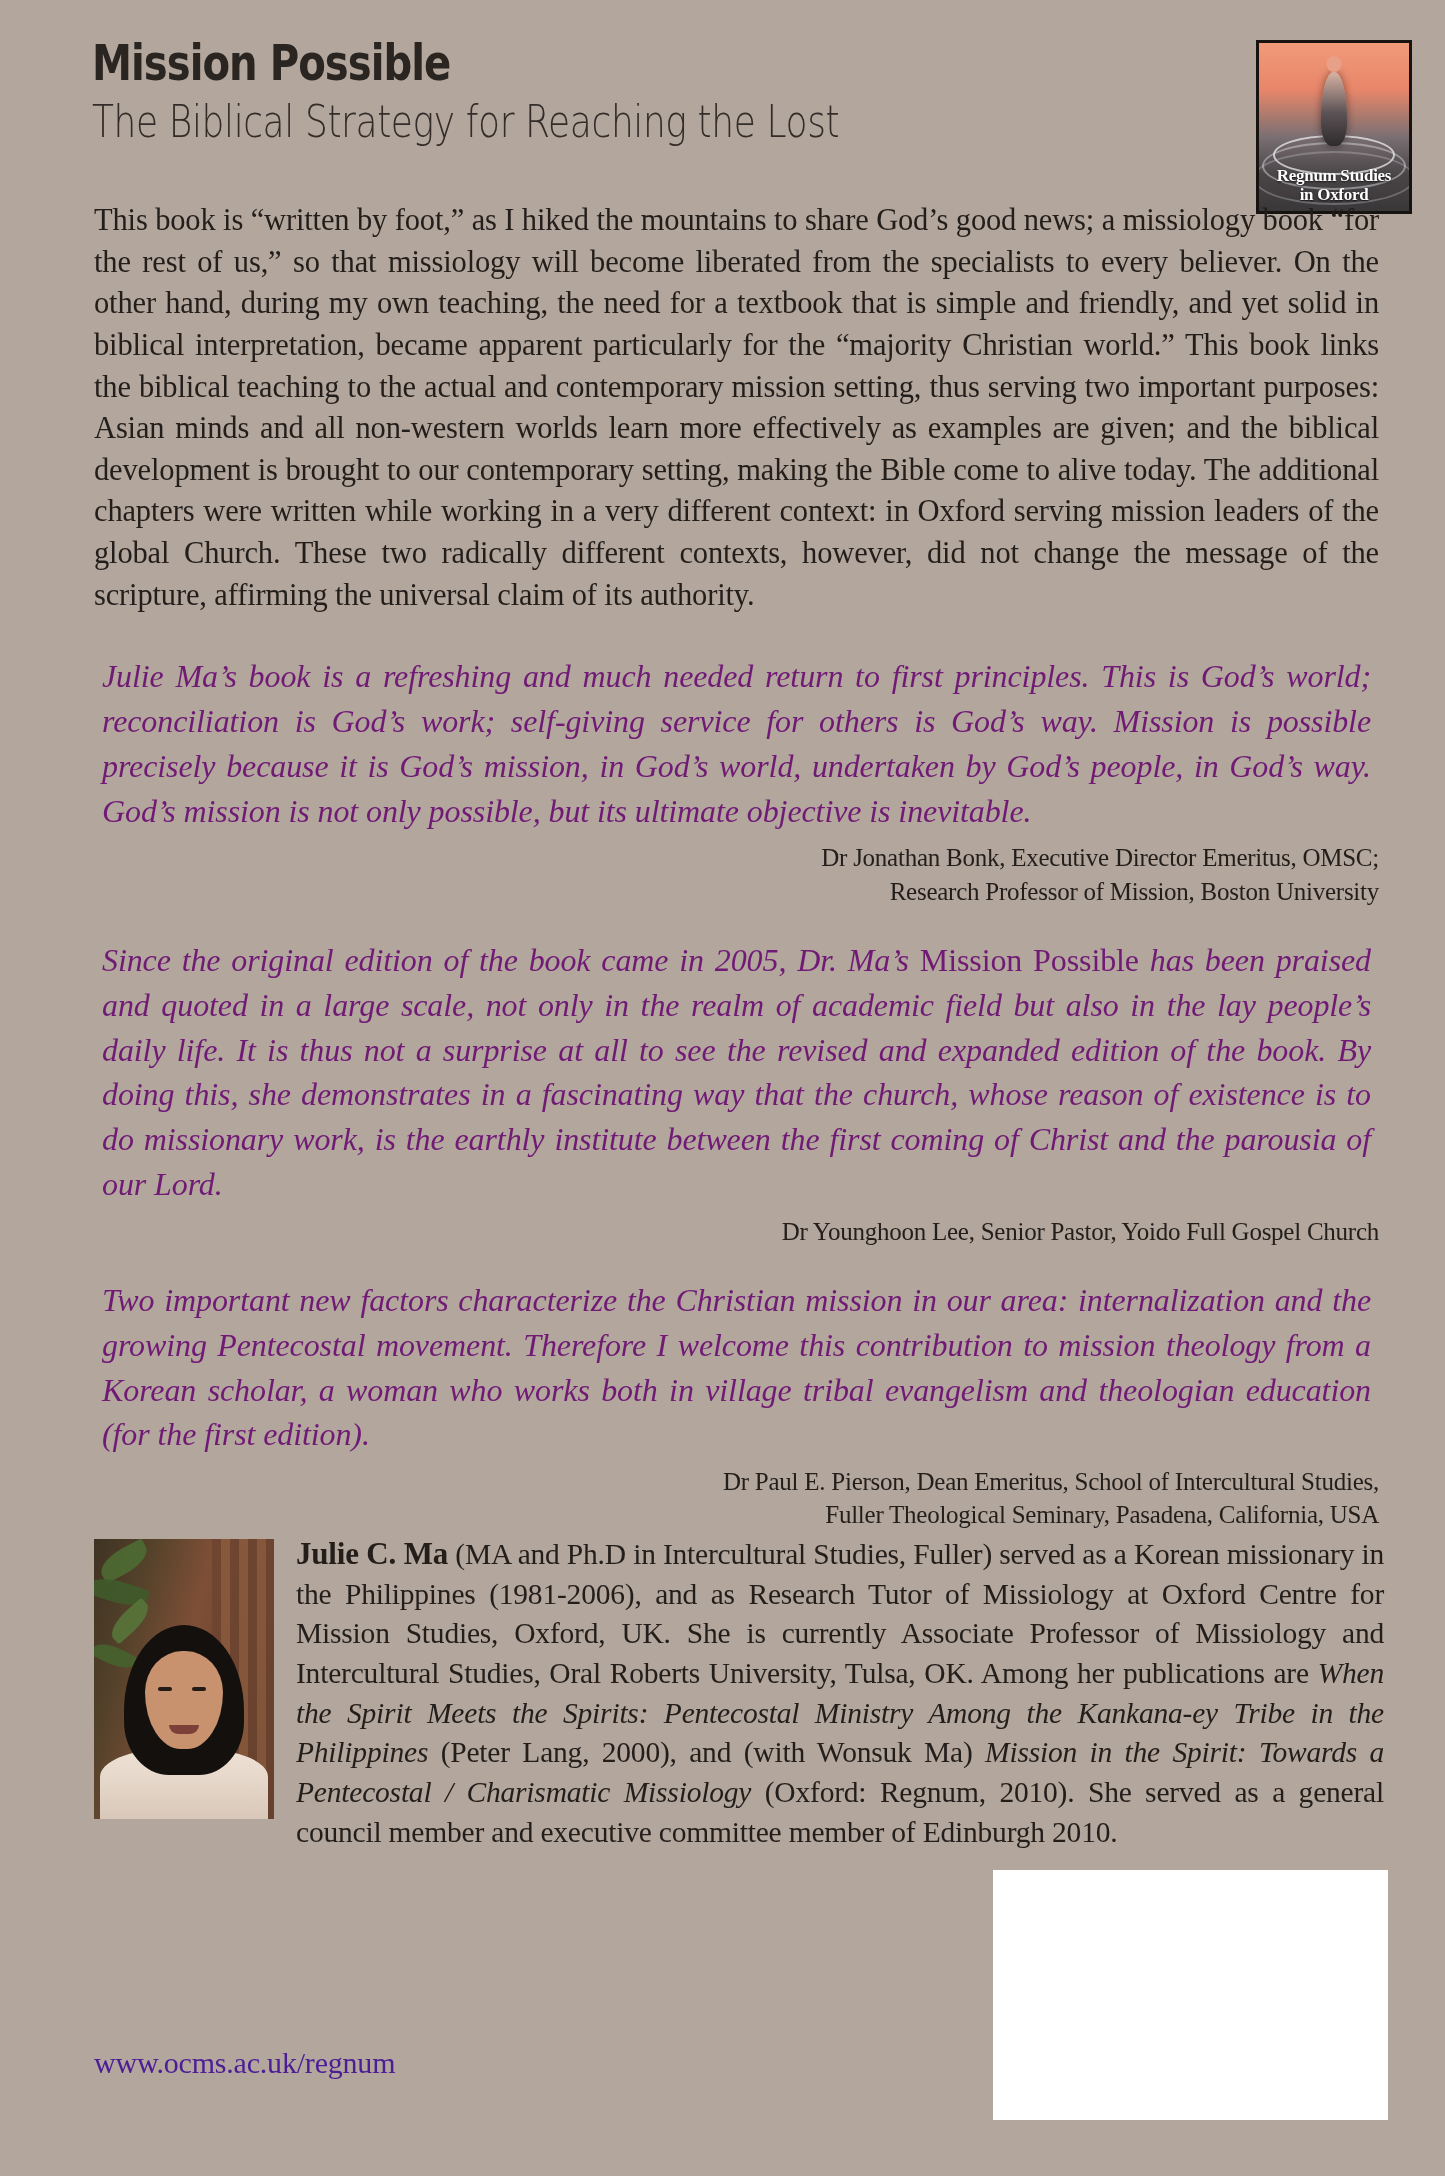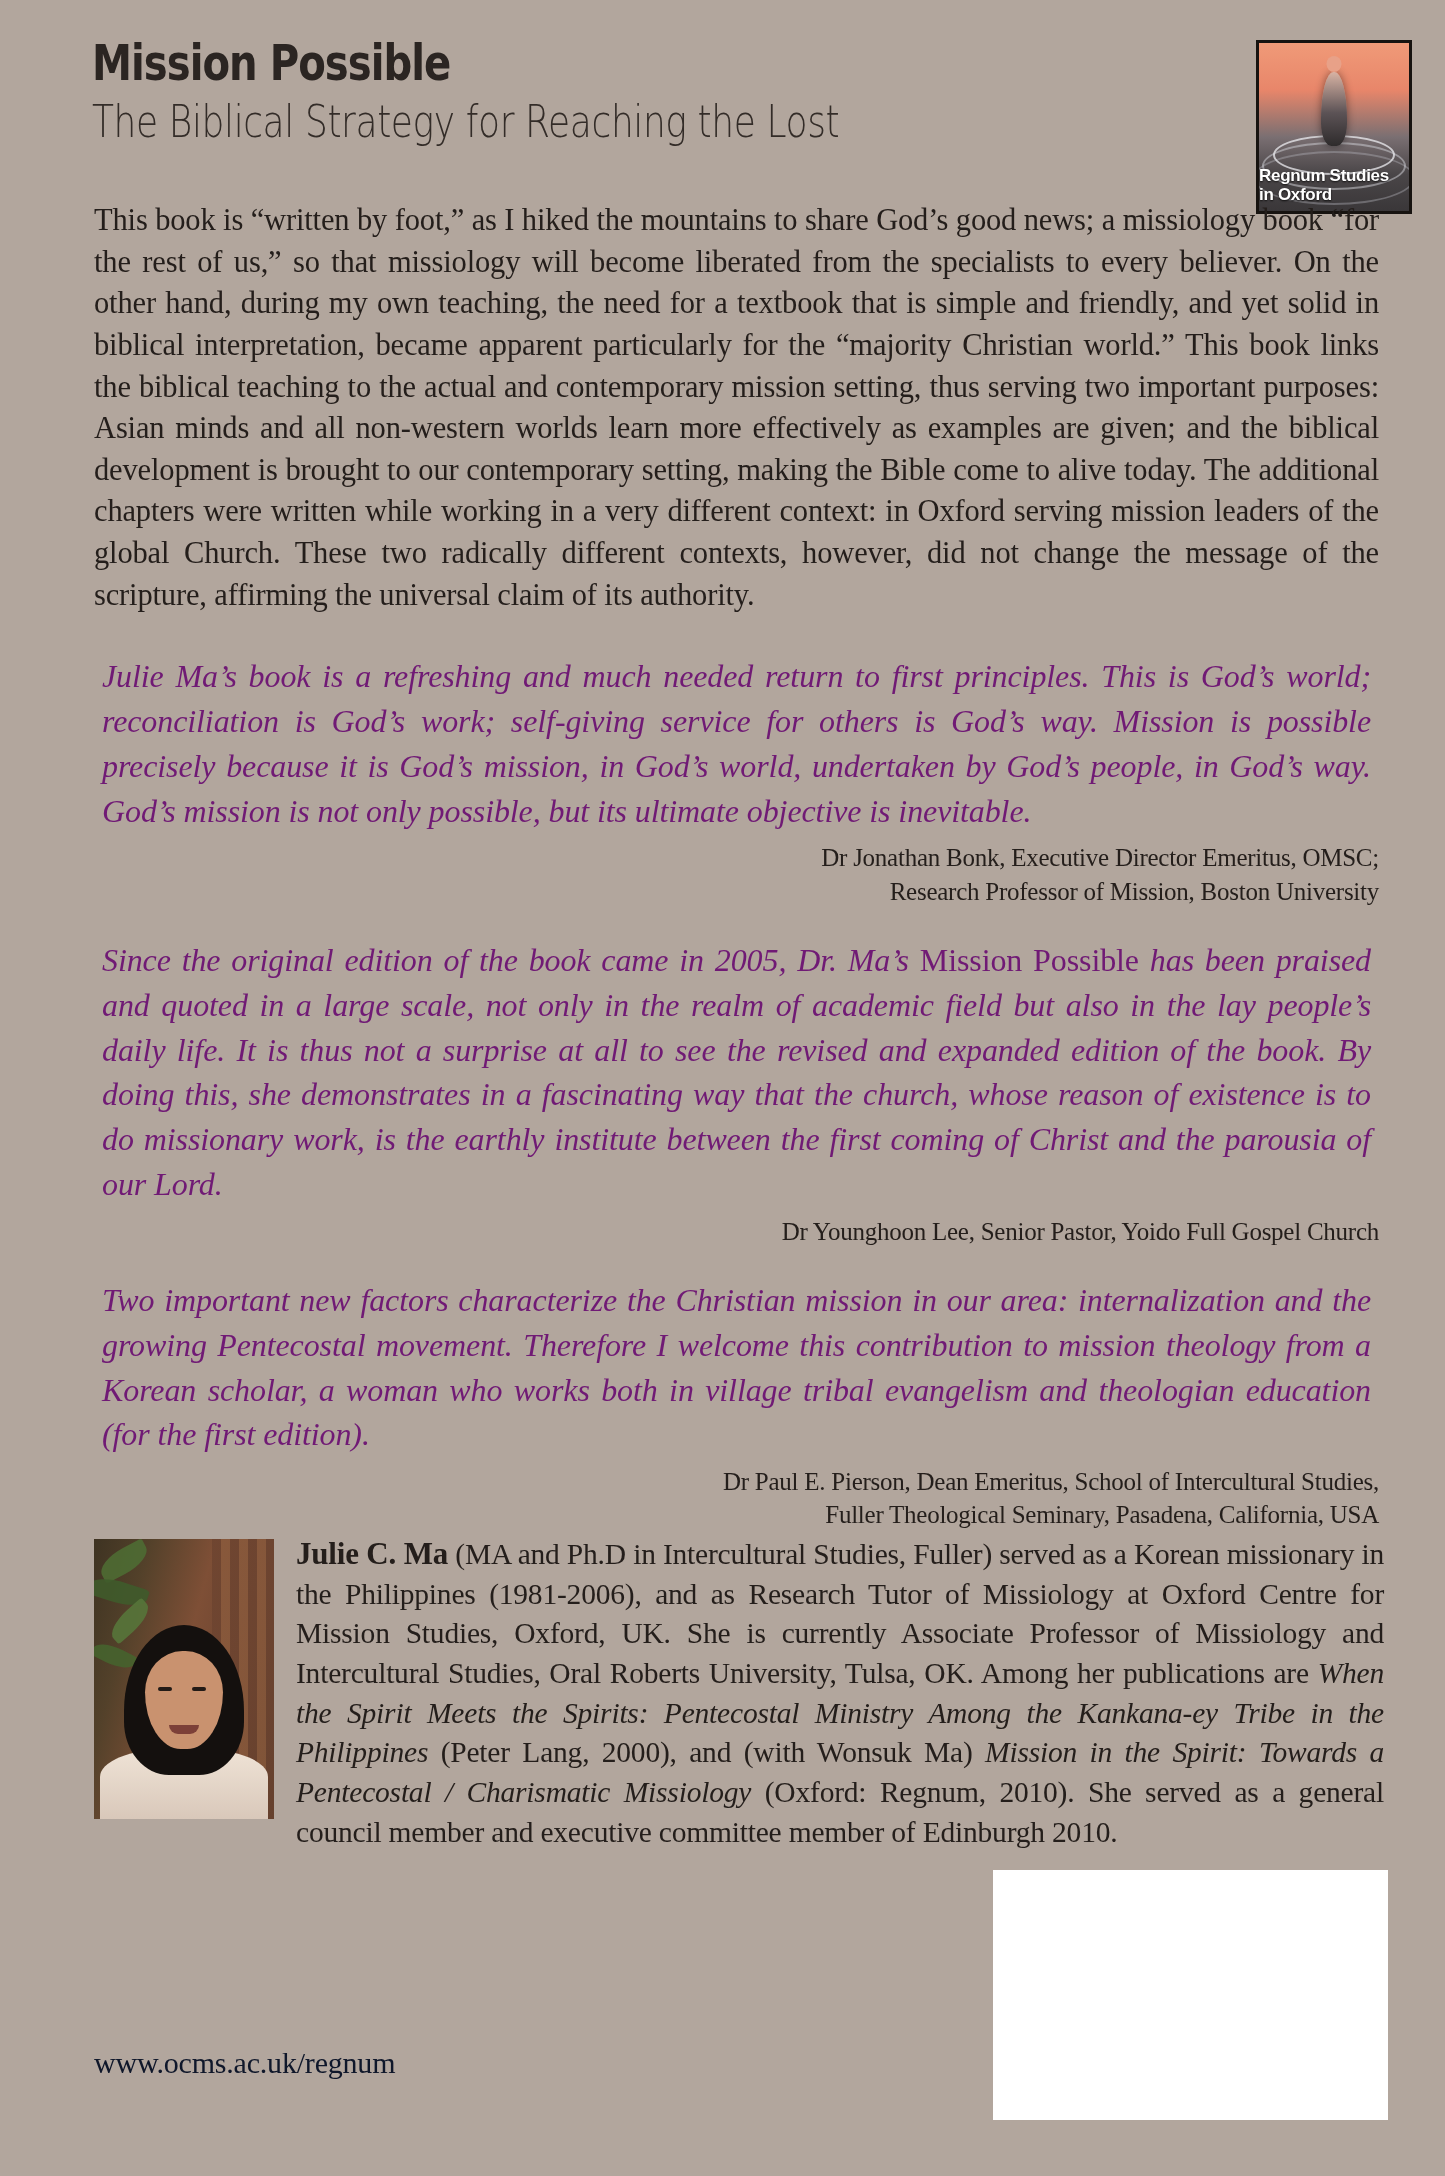--- a/index.html
+++ b/index.html
@@ -95,22 +95,22 @@
     border: 2px solid rgba(225,225,228,.55);
     background: transparent;
   }
   .r1 { width: 118px; height: 36px; top: 55%; border-color: rgba(236,236,240,.75); }
   .r2 { width: 140px; height: 44px; top: 59%; border-color: rgba(200,200,206,.55); }
   .r3 { width: 158px; height: 50px; top: 64%; border-color: rgba(180,180,188,.40); }
   .series-logo-text {
     position: absolute;
     left: 0; right: 0;
     bottom: 7px;
-    text-align: left;
-    font-family: Liberation Sans, sans-serif;
+    text-align: center;
+    font-family: Liberation Serif, serif;
     font-weight: bold;
     font-size: 17px;
     line-height: 1.08;
     color: #ffffff;
     text-shadow: 0 1px 2px rgba(0,0,0,.8);
     letter-spacing: -0.3px;
   }
 
   
   .content {
@@ -309,21 +309,21 @@
     color: #2b2523;
     margin-top: 5px;
     letter-spacing: -0.3px;
   }
   .site-url {
     position: absolute;
     left: 94px;
     top: 2046px;
     font-size: 30px;
     letter-spacing: -0.2px;
-    color: #0f172a;
+    color: #4c1d95;
   }
 
   .barcode-box {
     position: absolute;
     left: 993px;
     top: 1870px;
     width: 395px;
     height: 250px;
     background: #ffffff;
   }

